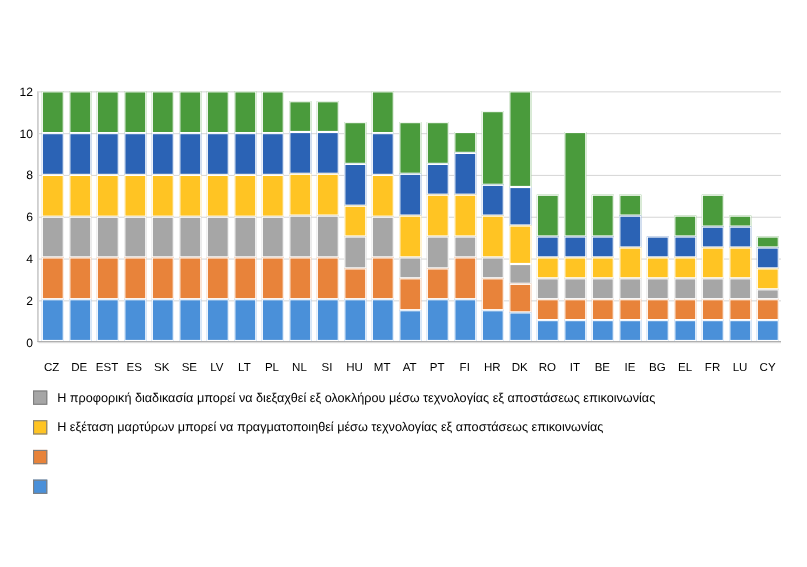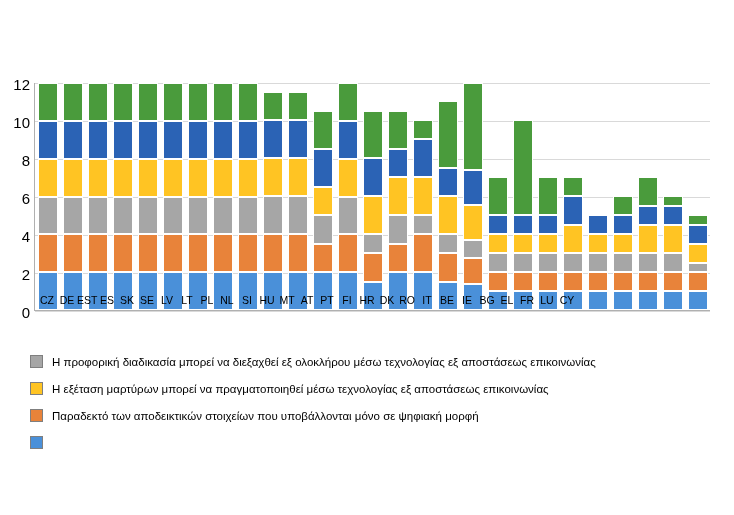--- a/index.html
+++ b/index.html
@@ -63,21 +63,21 @@
     left: 0;
     width: 100%;
     border-top: 1px solid #d9d9d9;
   }
   .ytick {
     position: absolute;
     right: 100%;
     margin-right: 5px;
     transform: translateY(-50%);
     font-family: "Liberation Sans", sans-serif;
-    font-size: 15px;
+    font-size: 11px;
     color: #000;
     white-space: nowrap;
   }
   .bars {
     position: absolute;
     left: 1px;
     bottom: 0;
     top: 0;
     right: 0;
     display: flex;
@@ -95,24 +95,24 @@
     width: 20px;
   }
   .seg {
     width: 100%;
     box-sizing: border-box;
     border: 0.5px solid #ffffff;
   }
   .xlabels {
     position: absolute;
     left: 35px;
-    top: 216px;
+    top: 250px;
     width: 675px;
     display: flex;
-    justify-content: flex-start;
+    justify-content: space-between;
     padding: 0 2px;
     box-sizing: border-box;
   }
   .xlabel {
     width: 20px;
     text-align: center;
     font-family: "Liberation Sans", sans-serif;
     font-size: 10.5px;
     color: #000;
   }
@@ -427,20 +427,19 @@
       <div class="legend-row">
         <span class="swatch" style="background: rgb(166, 166, 166);"></span>
         <span class="legend-label">Η προφορική διαδικασία μπορεί να διεξαχθεί εξ ολοκλήρου μέσω τεχνολογίας εξ αποστάσεως επικοινωνίας</span>
       </div>
       <div class="legend-row">
         <span class="swatch" style="background: rgb(255, 196, 35);"></span>
         <span class="legend-label">Η εξέταση μαρτύρων μπορεί να πραγματοποιηθεί μέσω τεχνολογίας εξ αποστάσεως επικοινωνίας</span>
       </div>
       <div class="legend-row">
         <span class="swatch" style="background: rgb(232, 131, 58);"></span>
-        <span class="legend-label">Παραδεκτό των αποδεικτικών στοιχείων που υποβάλλονται μόνο σε ψηφιακή μορφή</span>
       </div>
       <div class="legend-row">
         <span class="swatch" style="background: rgb(74, 144, 217);"></span>
       </div>
     </div>
 
 </div>
 
 </body></html>

